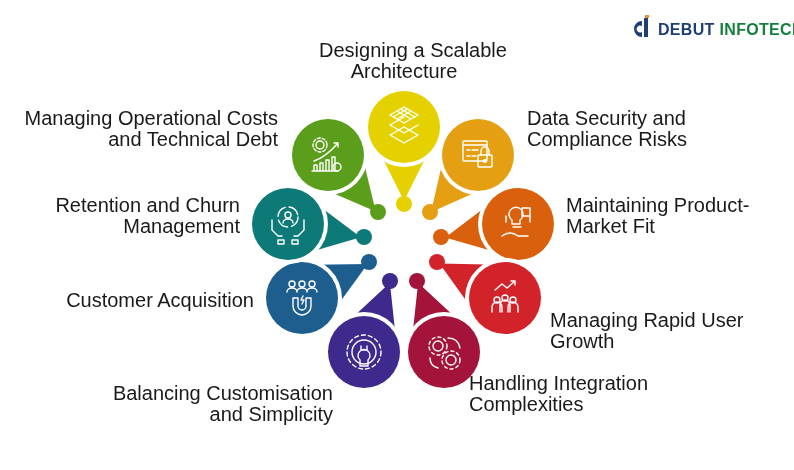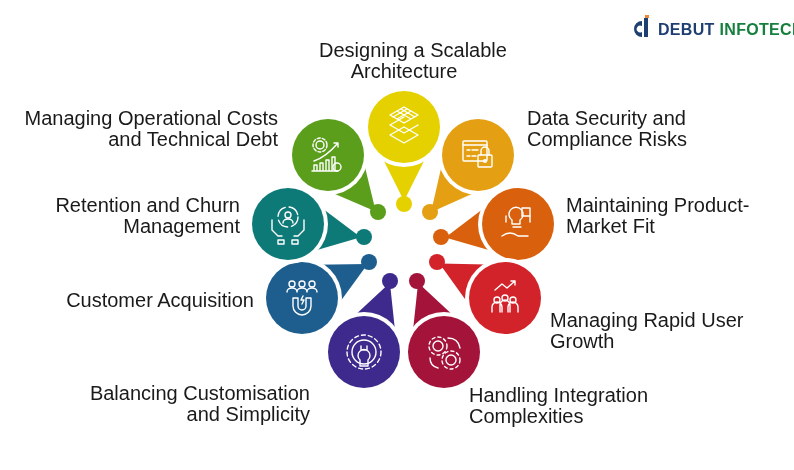--- a/index.html
+++ b/index.html
@@ -147,25 +147,25 @@
       <span>Compliance Risks</span>
     </div>
   <div class="label" style="left:566px;top:195px;">
     <span>Maintaining Product-</span>
       <span>Market Fit</span>
     </div>
   <div class="label" style="left:550px;top:290px;margin-top:20px;">
     <span>Managing Rapid User</span>
       <span>Growth</span>
     </div>
-  <div class="label" style="left:469px;top:385px;">
+  <div class="label" style="left:469px;top:373px;">
     <span>Handling Integration</span>
       <span>Complexities</span>
     </div>
-  <div class="label r" style="right:484px;top:383px;margin-left:36px;">
+  <div class="label r" style="right:461px;top:383px;margin-left:36px;">
     <span>Balancing Customisation</span>
       <span>and Simplicity</span>
     </div>
   <div class="label r" style="right:540px;top:290px;">
       <span>Customer Acquisition</span>
     </div>
   <div class="label r" style="right:554px;top:195px;">
     <span>Retention and Churn</span>
       <span>Management</span>
     </div>

